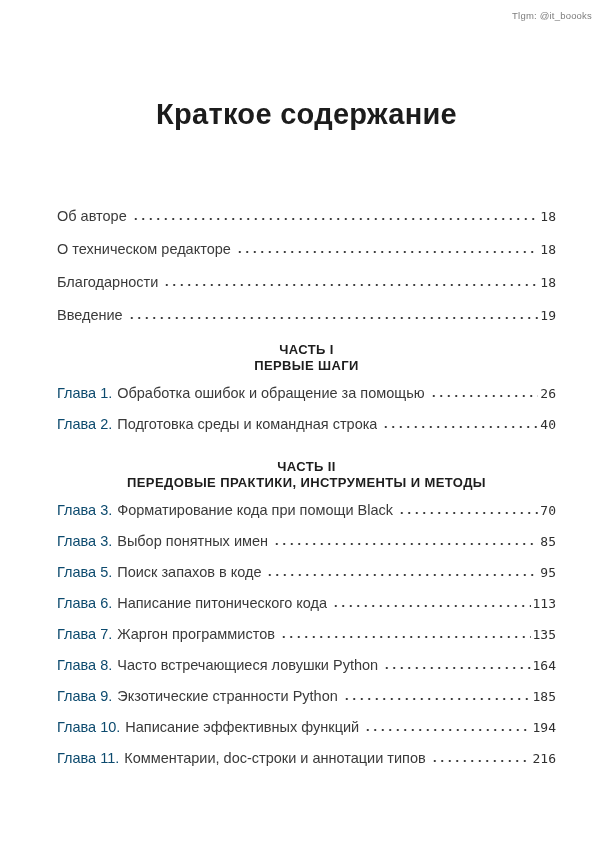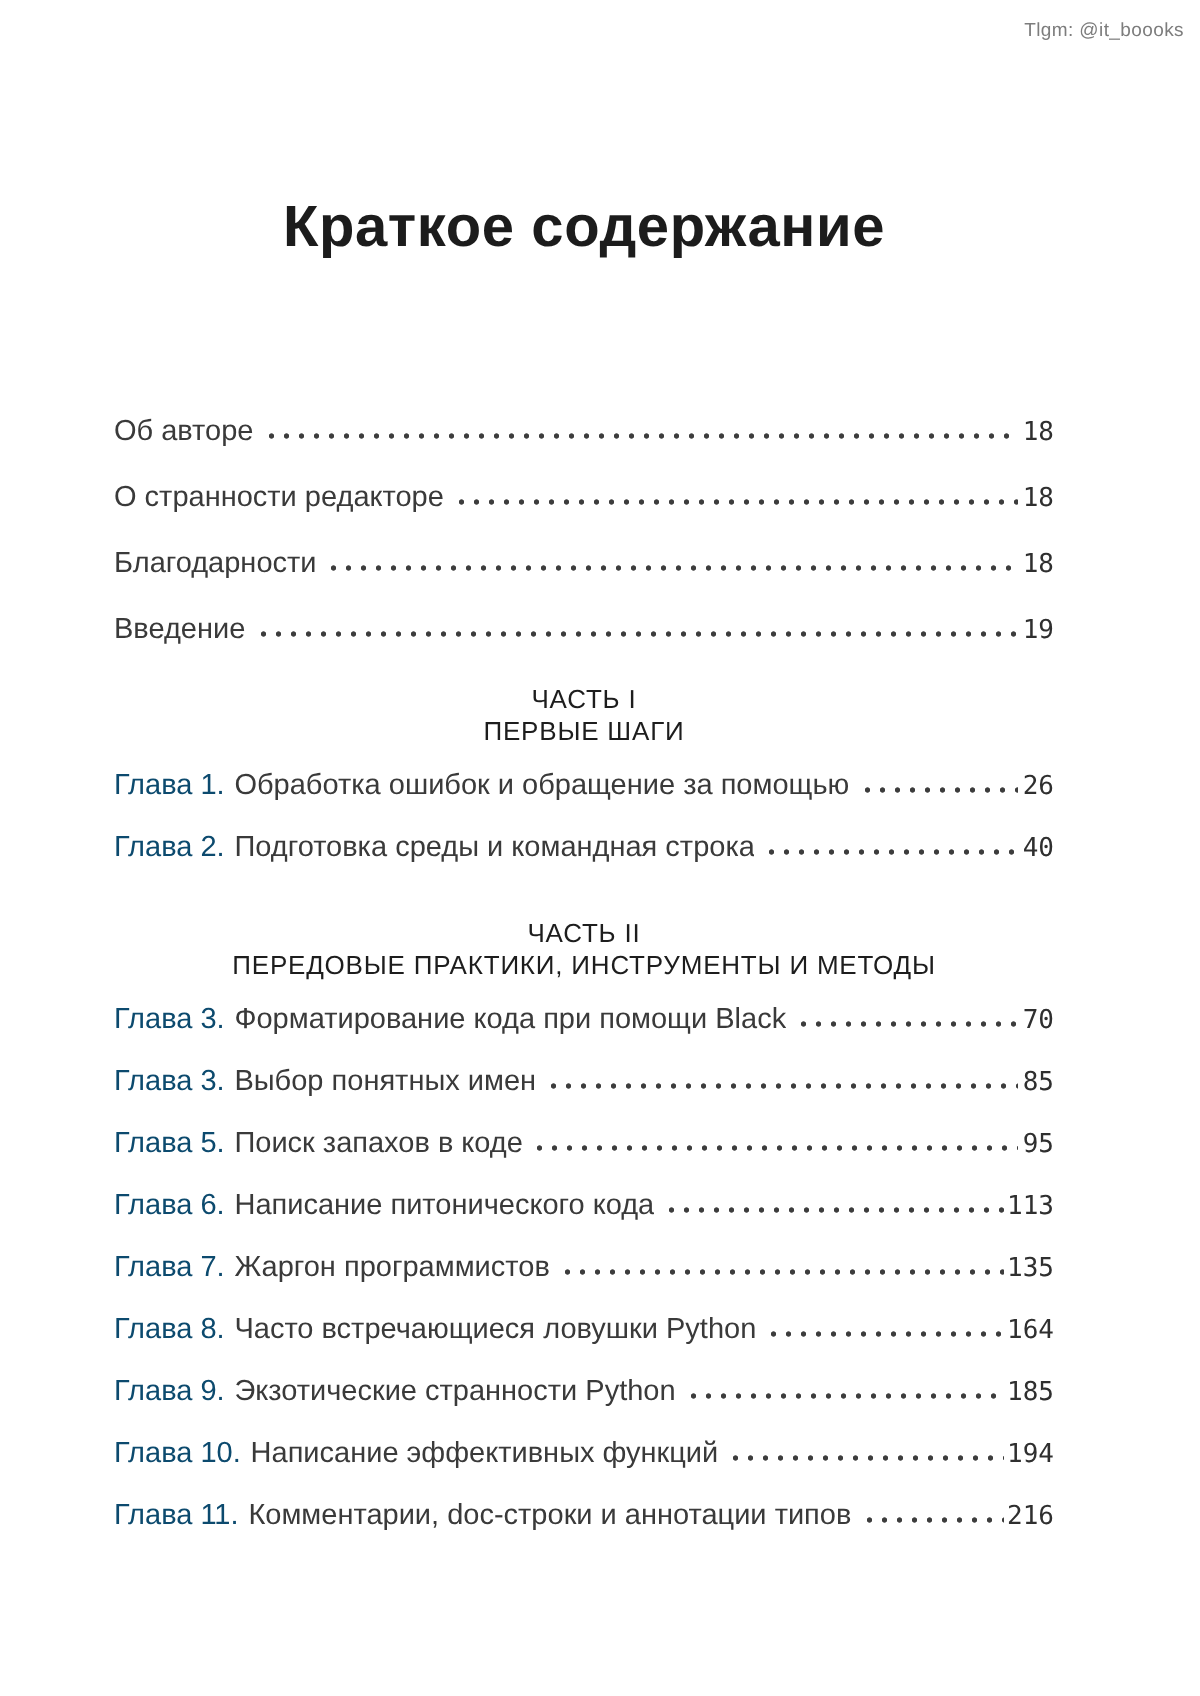--- a/index.html
+++ b/index.html
@@ -12,21 +12,21 @@
     overflow: hidden;
   }
   .watermark {
     position: absolute;
     top: 10px; right: 8px;
     font-size: 9.5px;
     color: #7d7d7d;
     letter-spacing: 0.2px;
   }
   .content {
-    padding: 0 73px 0 57px; 
+    padding: 0 44px 0 57px; 
   }
   h1.page-title {
     margin: 97px 0 0 0;
     text-align: center;
     font-size: 29px;
     line-height: 35px;
     font-weight: 700;
     color: #1c1c1c;
     letter-spacing: 0.3px;
   }
@@ -58,21 +58,21 @@
     background-repeat: repeat-x;
   }
   .pg {
     flex: 0 0 auto;
     font-family: "DejaVu Sans Mono", monospace;
     font-size: 13px;
     color: #2f2f2f;
   }
   .part-header {
     text-align: center;
-    font-weight: 400;
+    font-weight: 700;
     color: #1d1d1d;
     font-size: 13px;
     line-height: 16px;
     letter-spacing: 0.4px;
   }
   .part-header.p1 { margin-top: 16px; }
   .part-header.p2 { margin-top: 24px; }
   .chapters { margin-top: 9px; }
   .chapters .row + .row { margin-top: 10px; justify-content: space-between; } 
 </style>
@@ -85,21 +85,21 @@
 
   <h1 class="page-title">Краткое содержание</h1>
 
   <div class="front-list">
     <div class="row">
       <span class="entry-title">Об авторе</span>
       <span class="leader"></span>
       <span class="pg">18</span>
     </div>
     <div class="row">
-      <span class="entry-title">О странности редакторе</span>
+      <span class="entry-title">О техническом редакторе</span>
       <span class="leader"></span>
       <span class="pg">18</span>
     </div>
     <div class="row">
       <span class="entry-title">Благодарности</span>
       <span class="leader"></span>
       <span class="pg">18</span>
     </div>
     <div class="row">
       <span class="entry-title">Введение</span>

